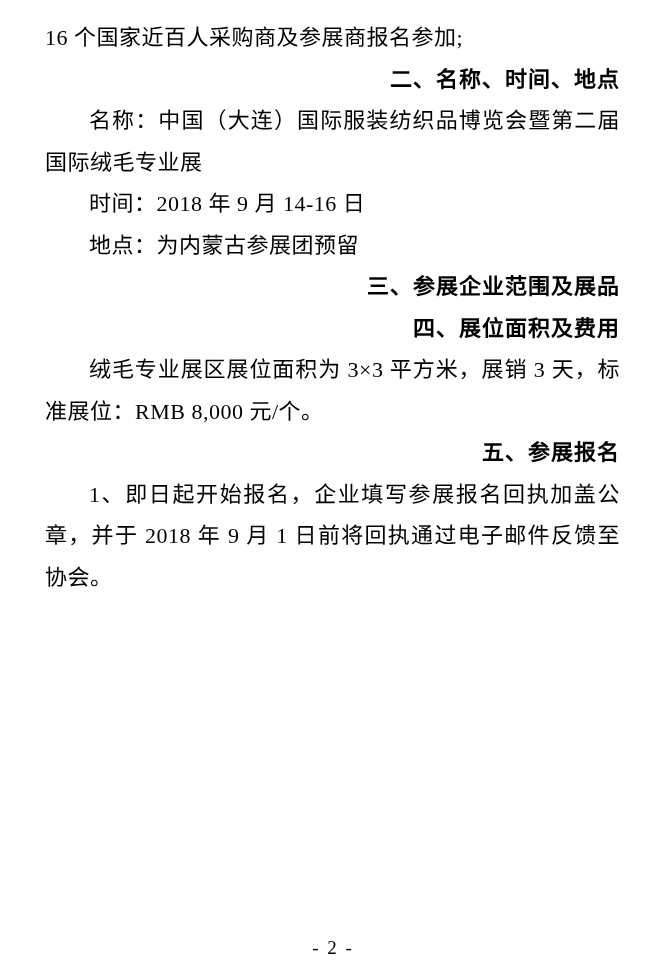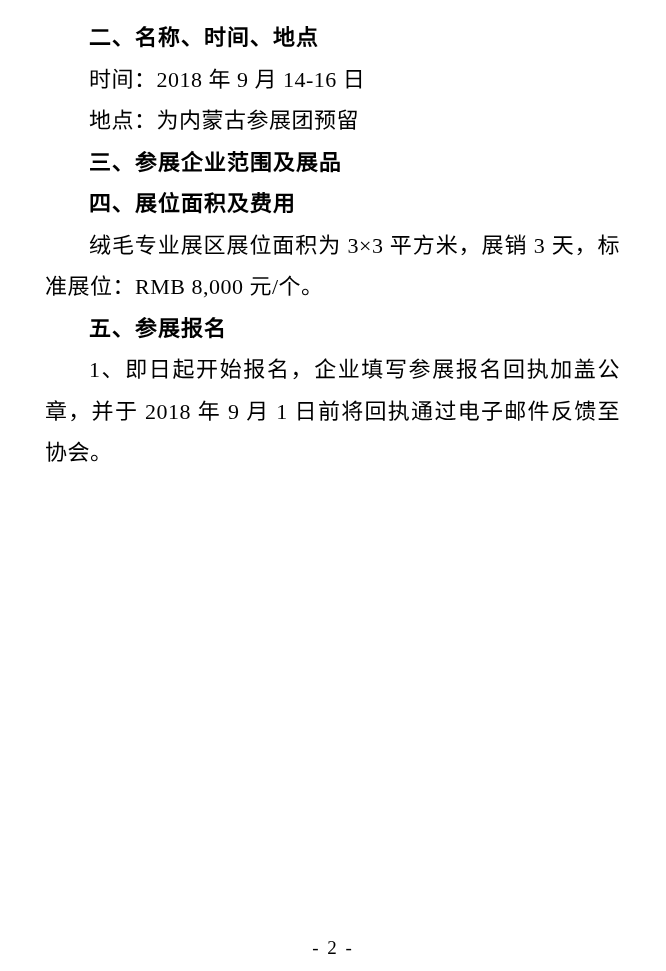--- a/index.html
+++ b/index.html
@@ -30,42 +30,44 @@
   }
   .content p.indent {
     text-indent: 2em;
   }
   .content p.bold {
     font-weight: 700;
   }
   .content p.heading {
     font-family: "Liberation Sans", "DejaVu Sans", sans-serif;
     font-weight: 700;
-    text-align: left;
+    text-align: right;
     letter-spacing: 1px;
   }
   .footer {
     position: absolute;
     left: 0;
     right: 0;
     bottom: 12px;
     text-align: center;
     font-size: 19px;
     line-height: 22px;
     font-family: "Liberation Serif", "DejaVu Serif", serif;
     color: #000000;
     letter-spacing: 2px;
   }
 </style>
 </head>
 <body>
 
 <div class="page" style="background: rgb(255, 255, 255); color: rgb(0, 0, 0);">
   <main class="content" id="content">
+      <p class="">16 个国家近百人采购商及参展商报名参加;</p>
       <p class="heading bold indent">二、名称、时间、地点</p>
+      <p class="indent">名称：中国（大连）国际服装纺织品博览会暨第二届国际绒毛专业展</p>
       <p class="indent">时间：2018 年 9 月 14-16 日</p>
       <p class="indent">地点：为内蒙古参展团预留</p>
       <p class="heading bold indent">三、参展企业范围及展品</p>
       <p class="heading bold indent">四、展位面积及费用</p>
       <p class="indent">绒毛专业展区展位面积为 3×3 平方米，展销 3 天，标准展位：RMB 8,000 元/个。</p>
       <p class="heading bold indent">五、参展报名</p>
       <p class="indent">1、即日起开始报名，企业填写参展报名回执加盖公章，并于 2018 年 9 月 1 日前将回执通过电子邮件反馈至协会。</p>
     </main>
   <div class="footer">
     <span class="pagenum">- 2 -</span>

